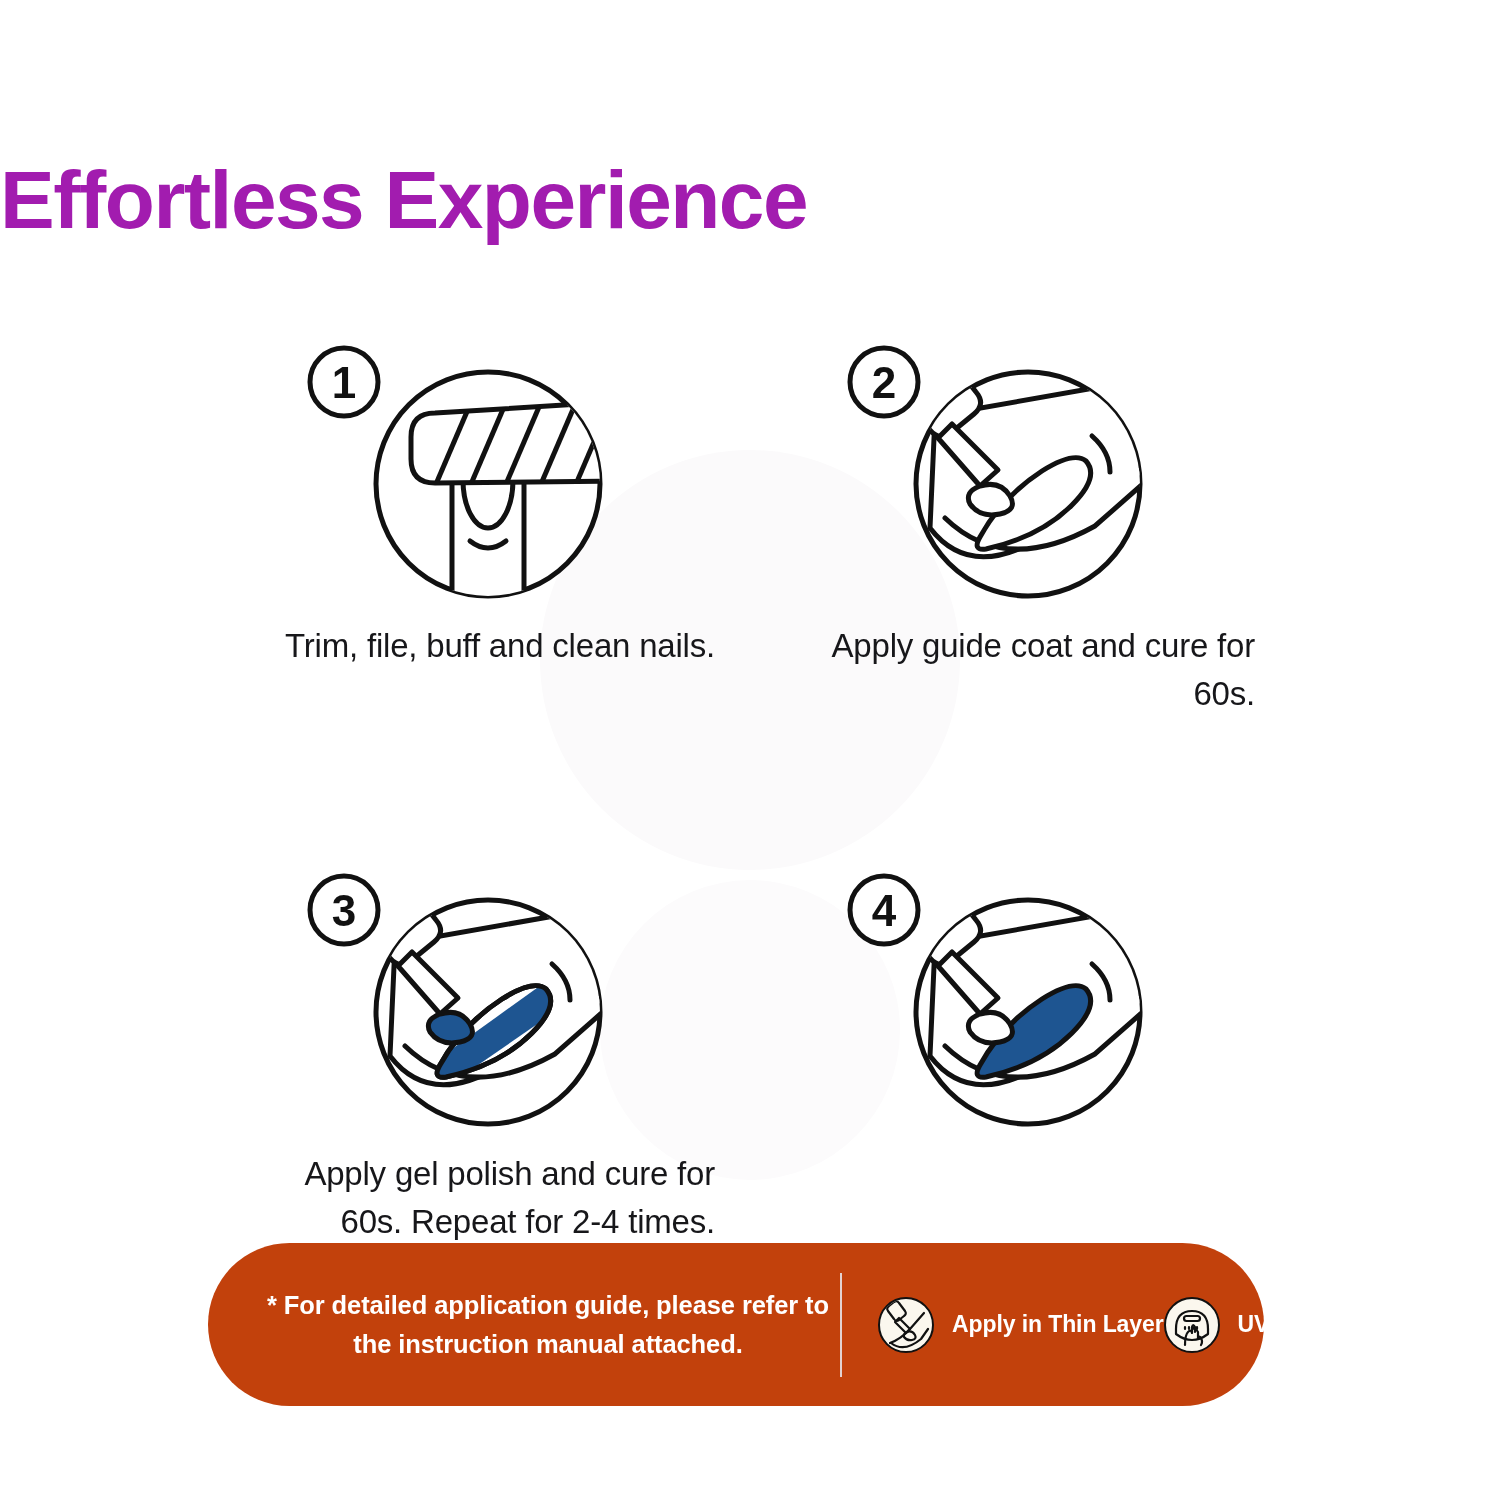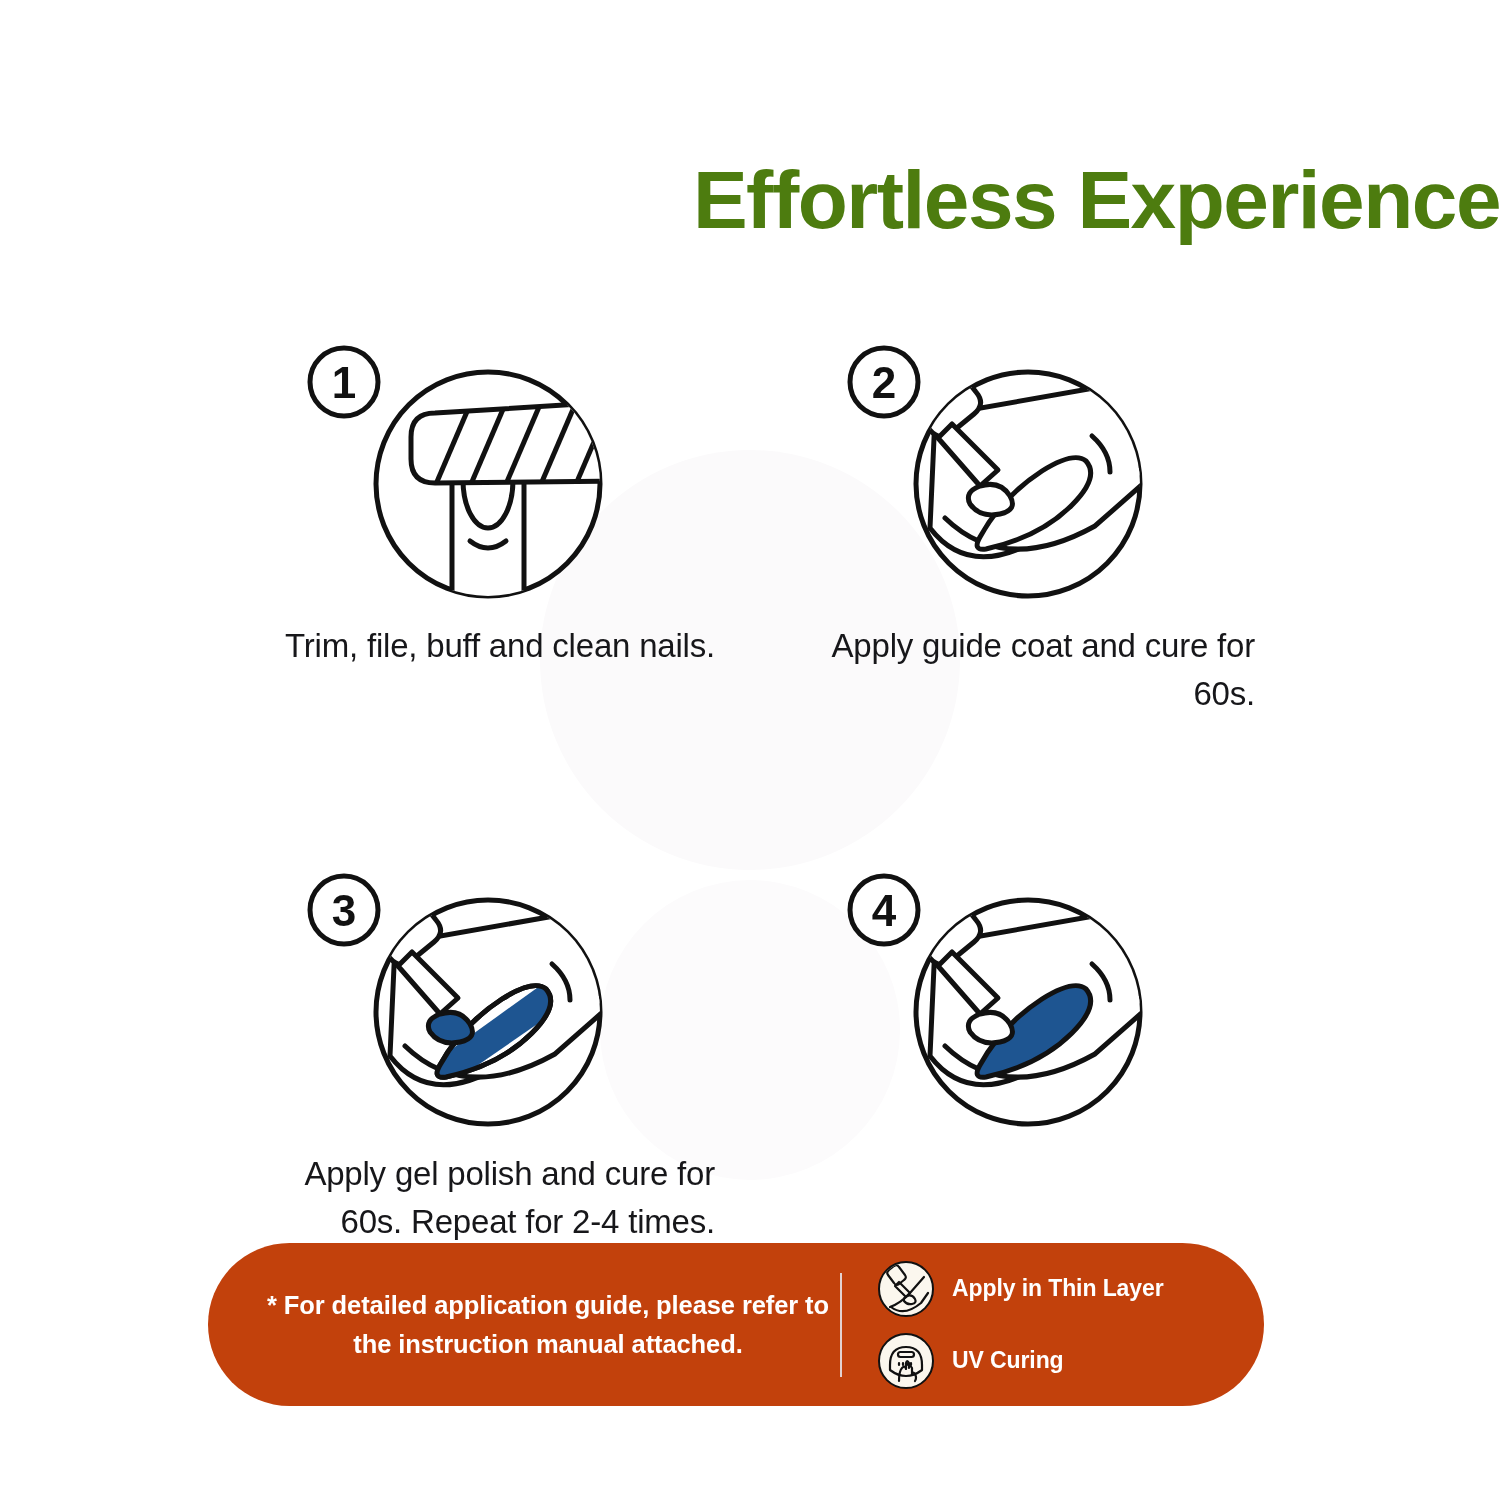--- a/index.html
+++ b/index.html
@@ -40,26 +40,26 @@
     background: #fcfbfc;
     z-index: 0;
   }
 
   
   .title {
     position: absolute;
     left: 0;
     top: 152px;
     width: 1500px;
-    text-align: right;
+    text-align: left;
     font-size: 82px;
     line-height: 96px;
     font-weight: 700;
     letter-spacing: -1.5px;
-    color: #4d7c0f;
+    color: #a21caf;
     z-index: 3;
     white-space: nowrap;
   }
 
   
   .steps {
     position: absolute;
     left: 210px;
     top: 338px;
     width: 1080px;
@@ -131,23 +131,21 @@
     background: #e9ecf4;
     opacity: .85;
     flex: 0 0 2px;
     margin-left: 2px;
   }
 
   .banner-features {
     flex: 1;
     padding-left: 36px;
     display: flex;
-    flex-direction: column;
     justify-content: center;
-    gap: 16px;
   }
 
   .feature {
     display: flex;
     align-items: center;
     gap: 18px;
   }
 
   .feature-icon {
     width: 56px;

